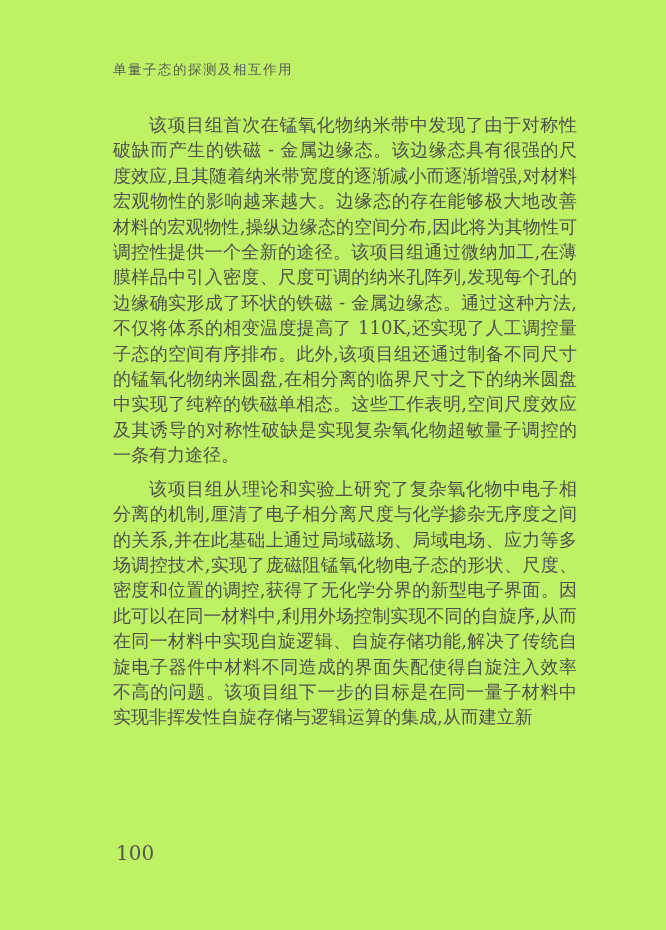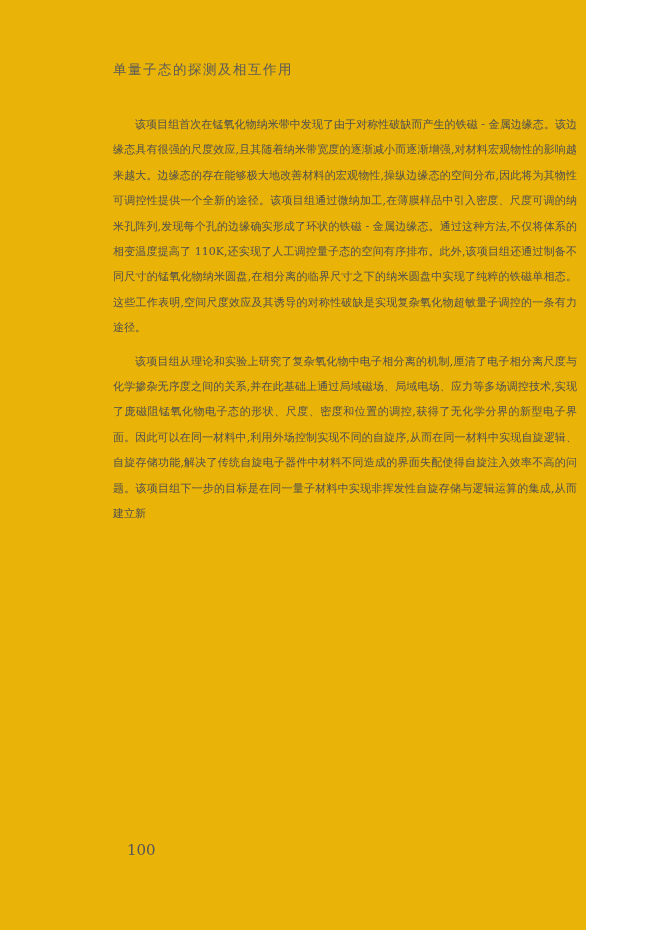--- a/index.html
+++ b/index.html
@@ -2,55 +2,55 @@
 <html lang="zh"><head>
 <meta charset="utf-8">
 <style>
   html, body {
     margin: 0;
     padding: 0;
     background: #ffffff;
   }
   .page {
     position: relative;
-    width: 586px;
+    width: 666px;
     height: 930px;
-    background: #eab308;
+    background: #bef264;
     overflow: hidden;
     font-family: "DejaVu Serif", "Liberation Serif", serif;
   }
   .running-head {
     position: absolute;
     left: 113px;
     top: 61px;
     font-size: 13.5px;
     letter-spacing: 1.5px;
     color: #5a5a5a;
     white-space: nowrap;
   }
   .body-text {
     position: absolute;
     left: 113px;
     top: 112px;
     width: 464px;
     color: #4f4f4f;
-    font-size: 11px;
+    font-size: 18px;
     line-height: 25.4px;
     text-align: justify;
     text-justify: inter-ideograph;
   }
   .body-text p {
     margin: 0 0 8px 0;
     text-indent: 2em;
   }
   .page-number {
     position: absolute;
-    left: 127px;
+    left: 116px;
     top: 841px;
-    font-size: 15px;
+    font-size: 20px;
     color: #555555;
   }
 </style>
 </head>
 <body>
 
 <div class="page">
 
   <div class="running-head">单量子态的探测及相互作用</div>
 

